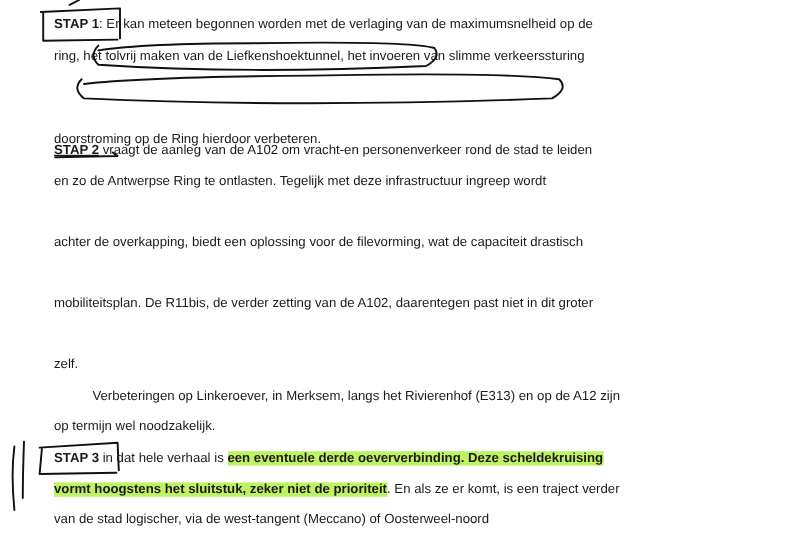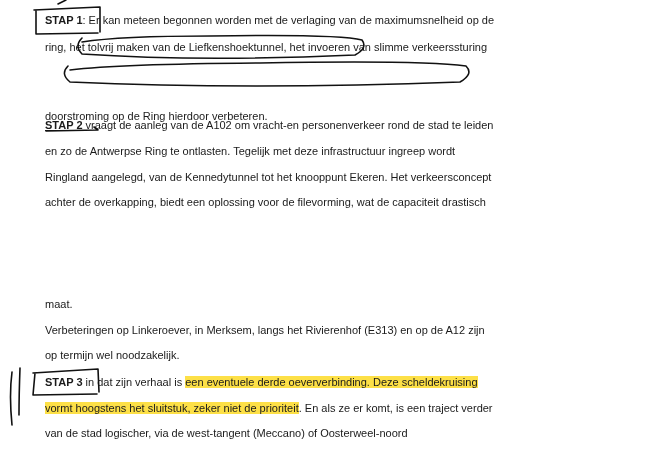--- a/index.html
+++ b/index.html
@@ -4,50 +4,50 @@
 <style>
   html, body { margin: 0; padding: 0; background: #ffffff; }
   body { width: 657px; height: 453px; position: relative; overflow: hidden; }
   .page {
     position: absolute; left: 0; top: 0; width: 614px; height: 453px;
     font-family: "Liberation Sans", sans-serif; font-size: 11px; color: #1a1a1a;
   }
   .line { position: absolute; left: 45px; white-space: nowrap; line-height: 20px; }
   .b { font-weight: bold; }
   .u { text-decoration: underline; text-align: right; }
-  .hl { background: #fde047; }
+  .hl { background: #bef264; font-weight: bold; }
   svg.ink { position: absolute; left: 0; top: 0; width: 657px; height: 453px; pointer-events: none; }
   svg.ink path, svg.ink ellipse, svg.ink rect { fill: none; stroke: #111; stroke-width: 1.6; stroke-linecap: round; stroke-linejoin: round; }
 </style>
 </head>
 <body>
 
 <div class="page">
 
   <div class="line" style="top:10px;">
     <span class="b">STAP 1</span><span>:</span><span> Er kan meteen begonnen worden met de verlaging van de maximumsnelheid op de</span>
   </div>
   <div class="line" style="top:37px;">
     <span>ring, </span><span>het tolvrij maken van de Liefkenshoektunnel,</span><span> het invoeren van slimme verkeerssturing</span>
   </div>
   <div class="line" style="top:90px;margin-top:16px;">doorstroming op de Ring hierdoor verbeteren.</div>
 
   <div class="line" style="top:115px;">
     <span class="b u">STAP 2</span><span> vraagt de aanleg van de A102 om vracht-en personenverkeer rond de stad te leiden</span>
   </div>
   <div class="line" style="top:141px;">en zo de Antwerpse Ring te ontlasten. Tegelijk met deze infrastructuur ingreep wordt</div>
-  <div class="line" style="top:167px;">Ringland aangelegd, van de Kennedytunnel tot het knooppunt Ekeren. Het verkeersconcept</div>
   <div class="line" style="top:192px;">achter de overkapping, biedt een oplossing voor de filevorming, wat de capaciteit drastisch</div>
-  <div class="line" style="top:294px;">maat.</div>
+  <div class="line" style="top:243px;">mobiliteitsplan. De R11bis, de verder zetting van de A102, daarentegen past niet in dit groter</div>
+  <div class="line" style="top:294px;">zelf.</div>
 
-  <div class="line" style="top:320px;">Verbeteringen op Linkeroever, in Merksem, langs het Rivierenhof (E313) en op de A12 zijn</div>
+  <div class="line" style="top:320px;margin-left:32px;">Verbeteringen op Linkeroever, in Merksem, langs het Rivierenhof (E313) en op de A12 zijn</div>
   <div class="line" style="top:345px;">op termijn wel noodzakelijk.</div>
 
   <div class="line" style="top:372px;">
-    <span class="b">STAP 3</span><span> in dat zijn verhaal is </span><span class="hl">een eventuele derde oeververbinding. Deze scheldekruising</span>
+    <span class="b">STAP 3</span><span> in dat hele verhaal is </span><span class="hl">een eventuele derde oeververbinding. Deze scheldekruising</span>
   </div>
   <div class="line" style="top:398px;">
     <span class="hl">vormt hoogstens het sluitstuk, zeker niet de prioriteit</span><span>. En als ze er komt, is een traject verder</span>
   </div>
   <div class="line" style="top:423px;">van de stad logischer, via de west-tangent (Meccano) of Oosterweel-noord</div>
 
   <svg class="ink" viewBox="0 0 657 453">
 
     <path d="M58 4 Q62 2 66 0"></path>
 

